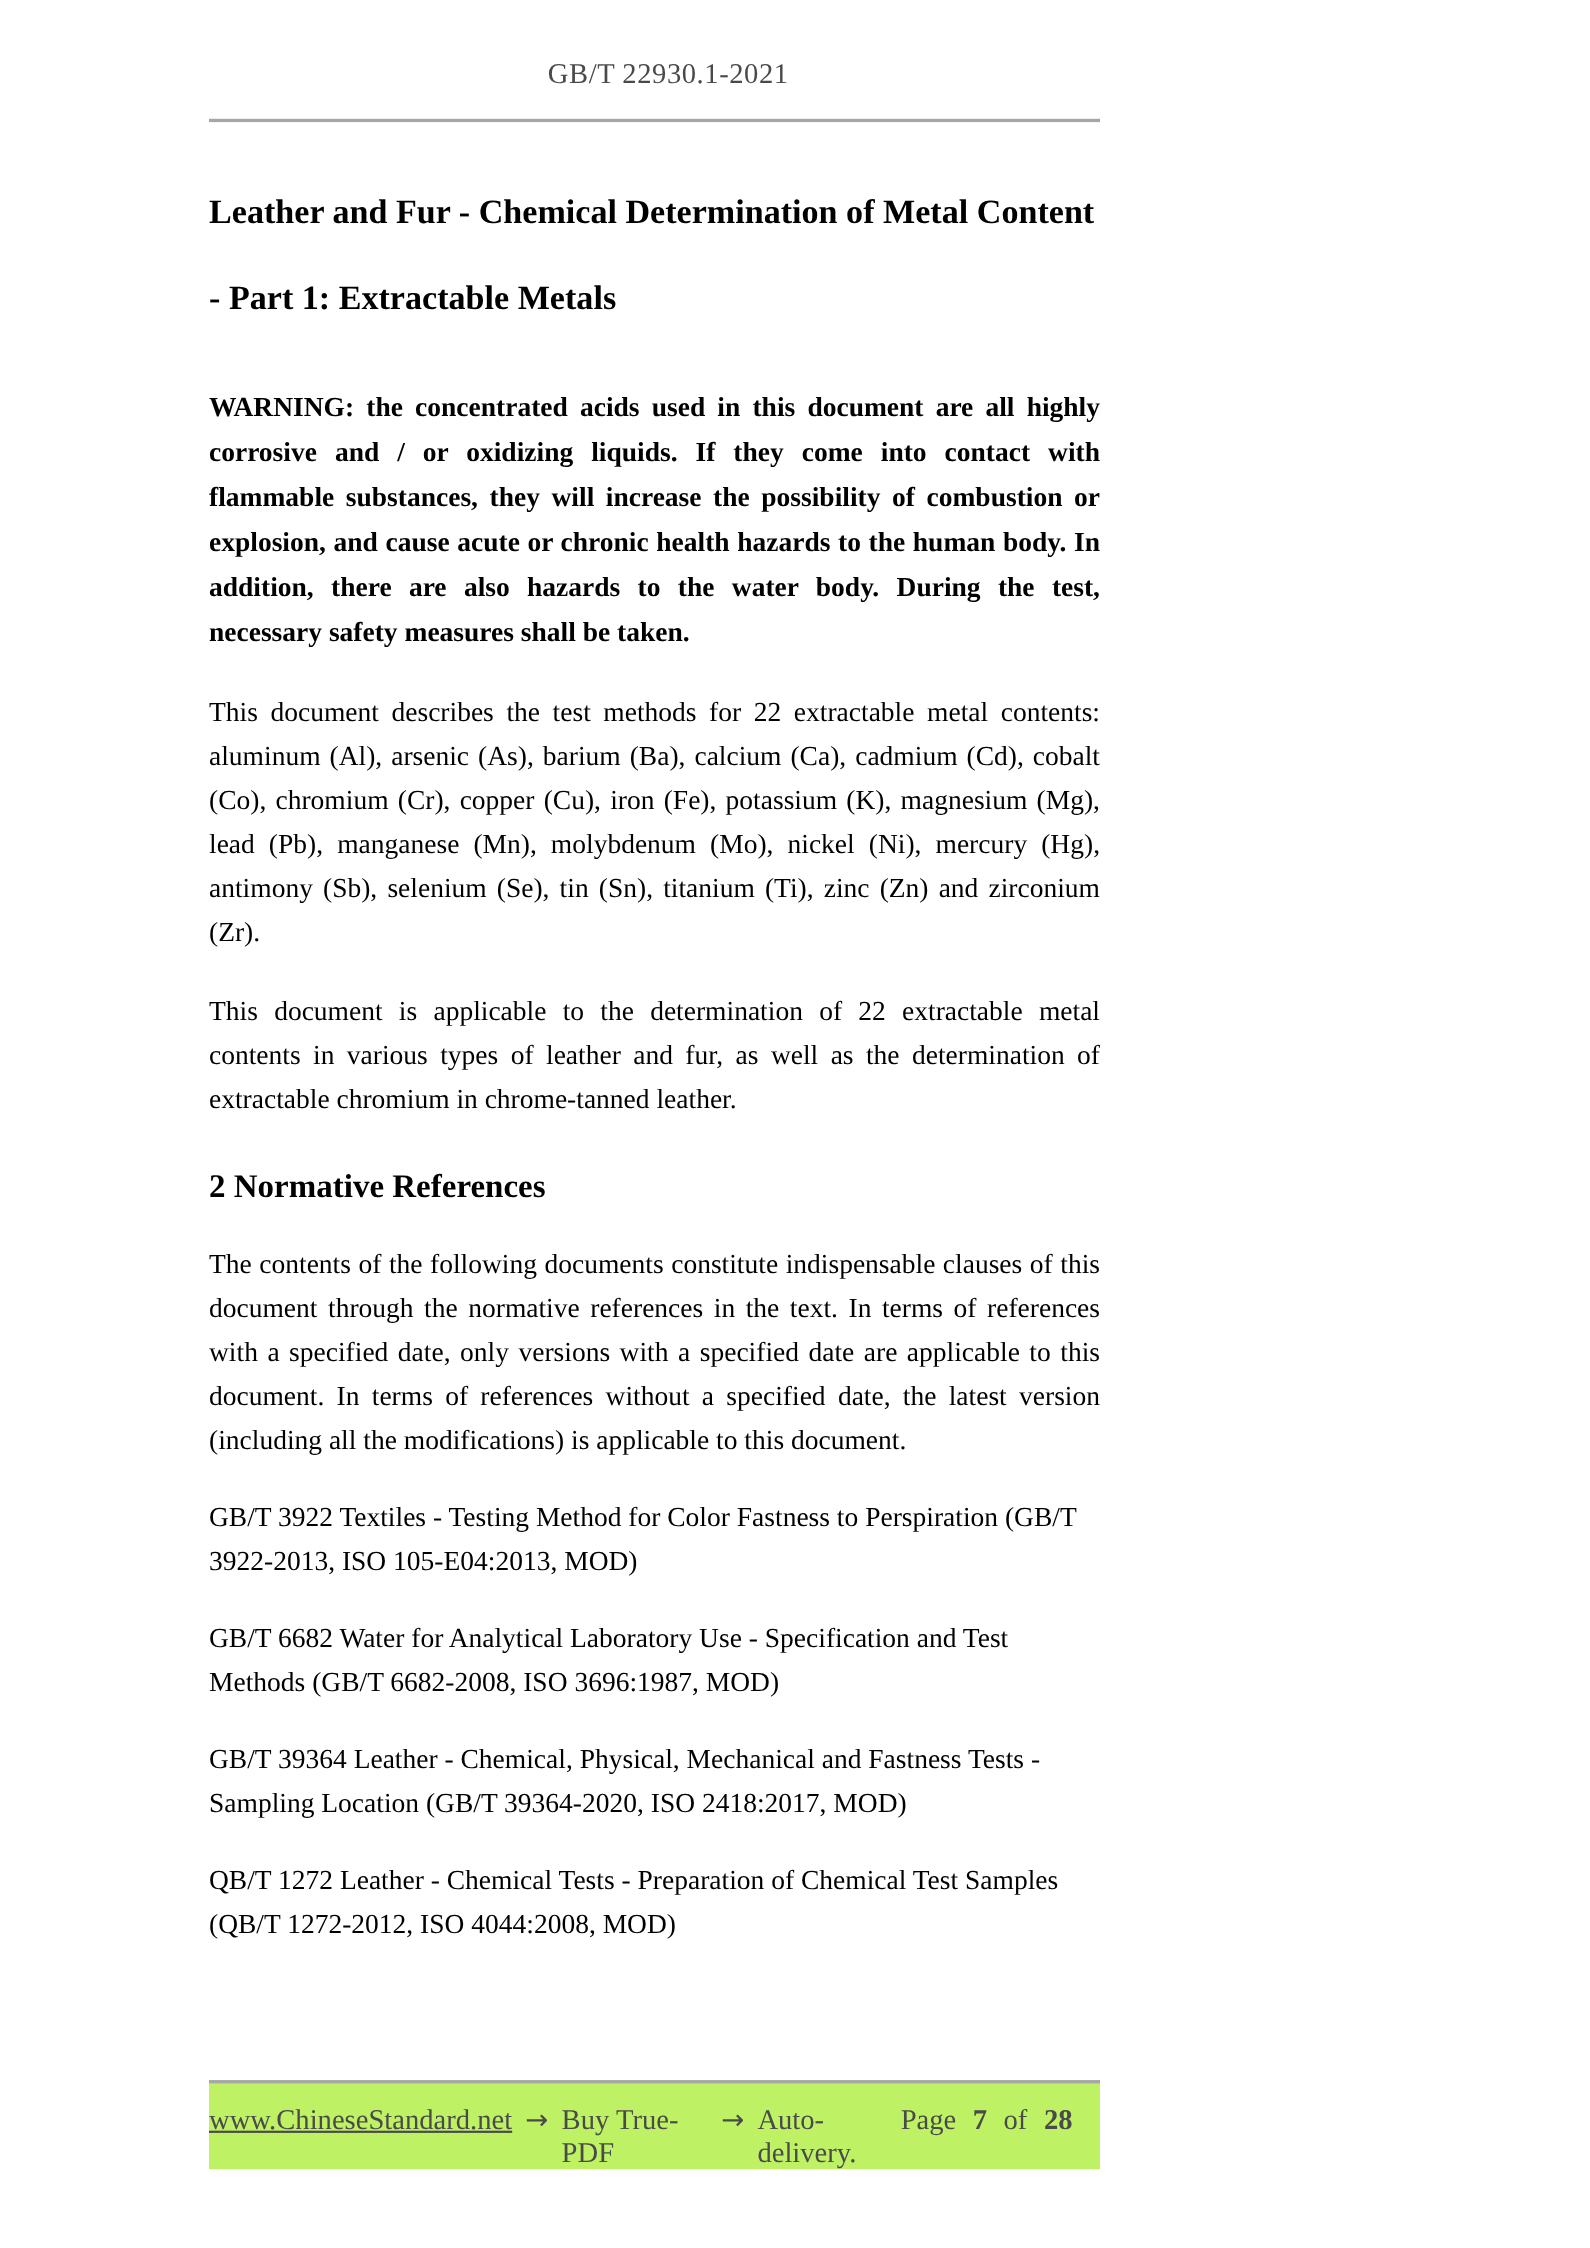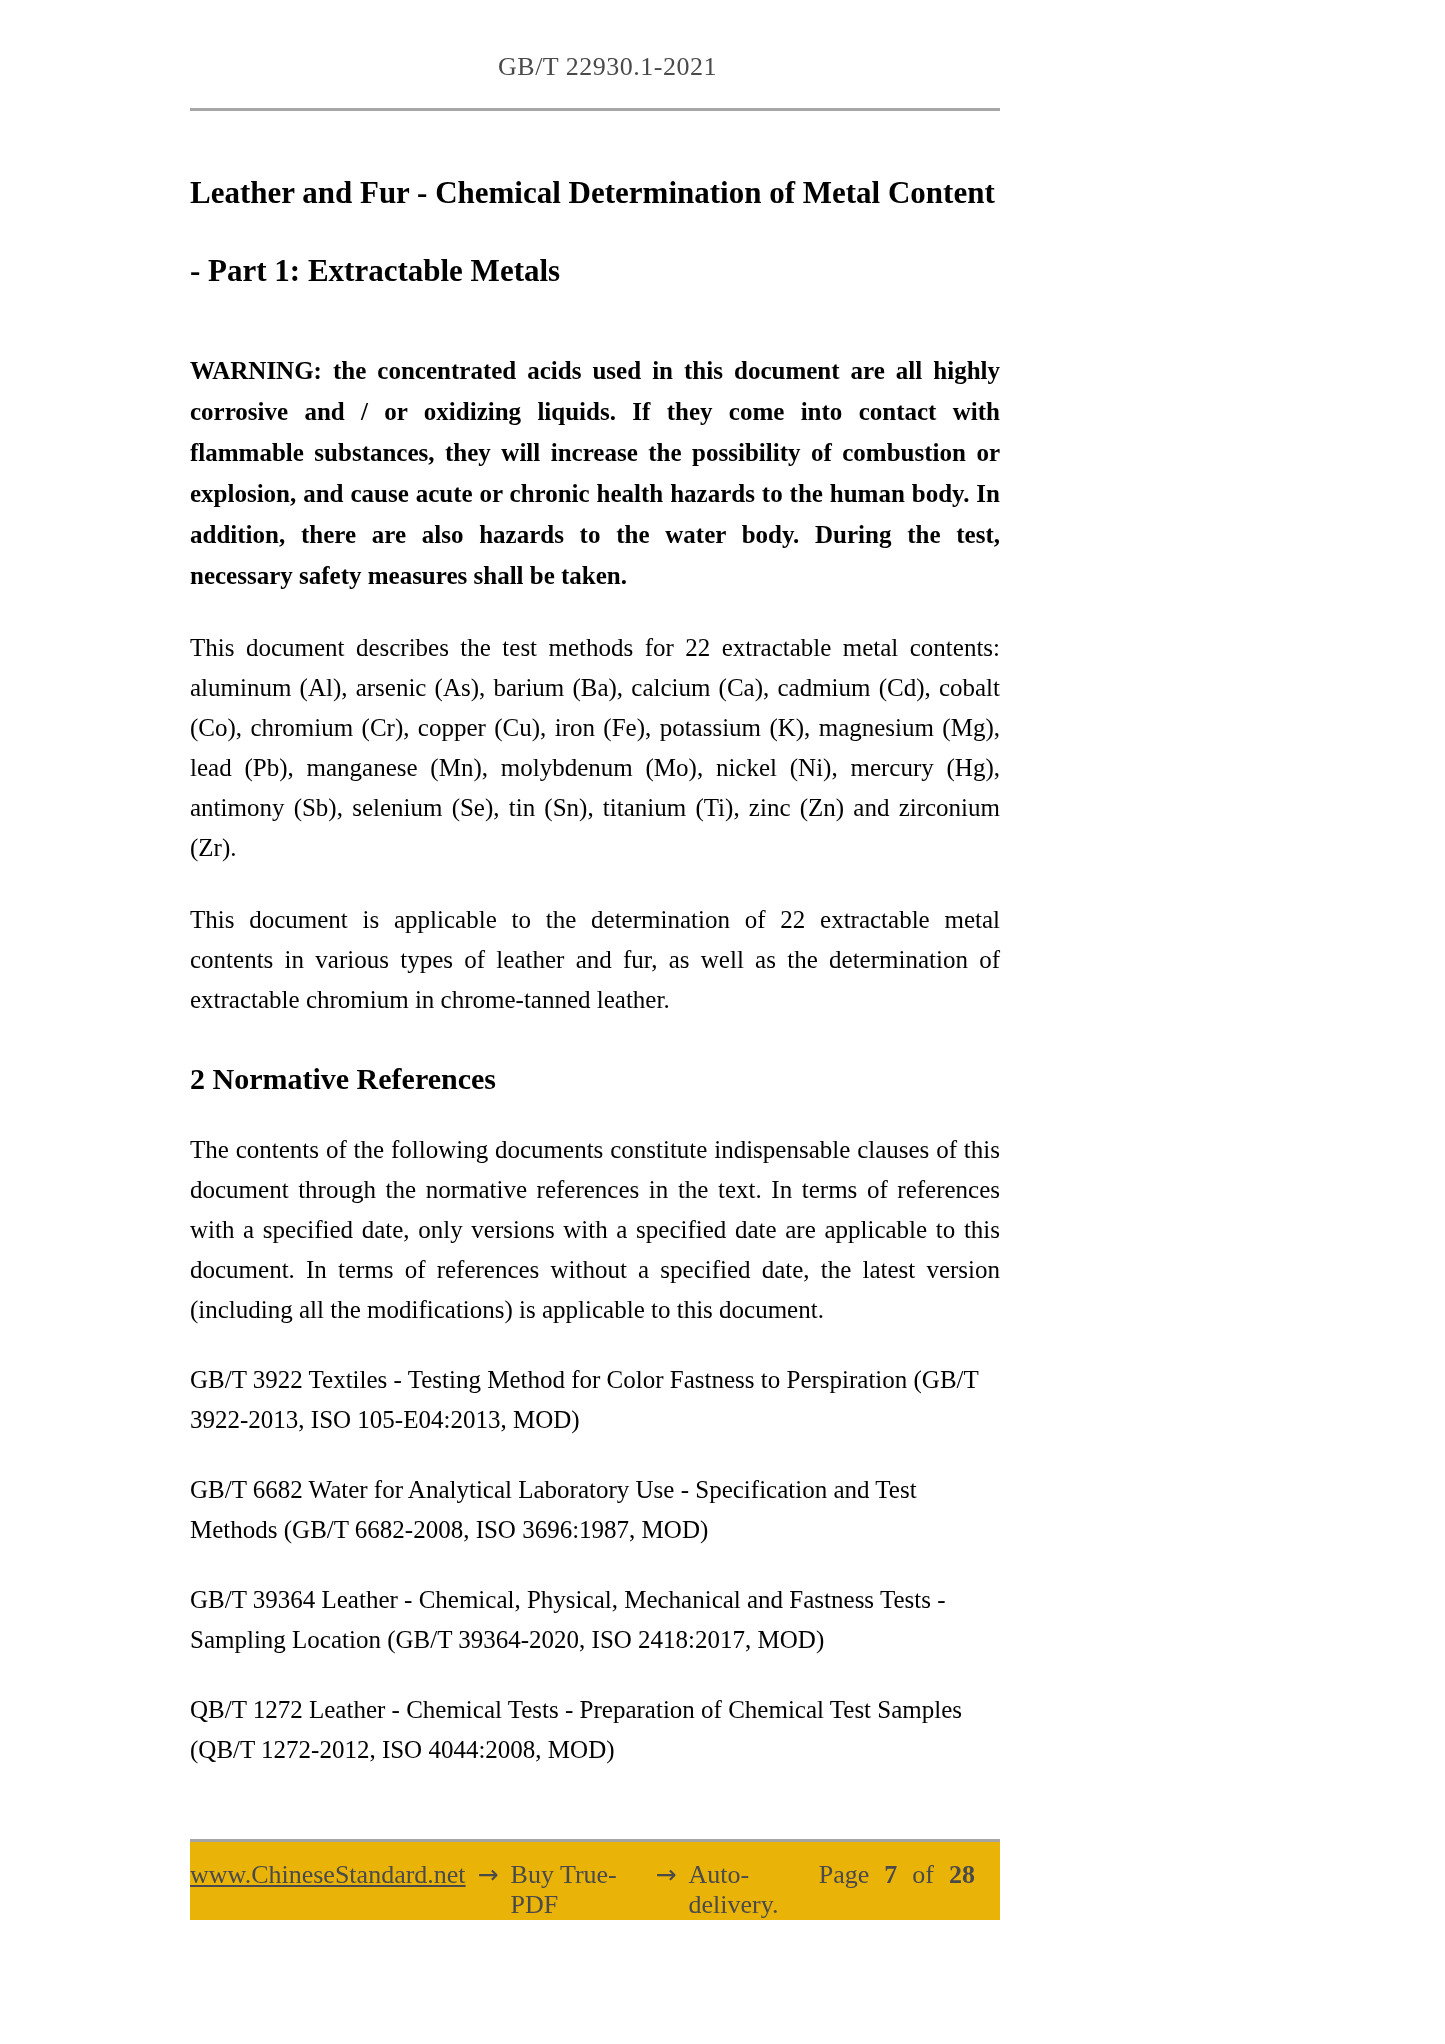--- a/index.html
+++ b/index.html
@@ -57,22 +57,22 @@
   .ref-para {
     margin: 30px 0 0 0;
     font-size: 25px;
     line-height: 40px;
     text-align: left;
   }
   .footer {
     position: absolute;
     left: 190px;
     right: 215px;
-    top: 1839px;
-    background: #eab308;
+    top: 1891px;
+    background: #bef264;
   }
   .footer-row {
     display: flex;
     justify-content: space-between;
     align-items: baseline;
     padding-top: 18px;
     font-size: 26px;
     color: #4a4a4a;
   }
   .footer-left {

